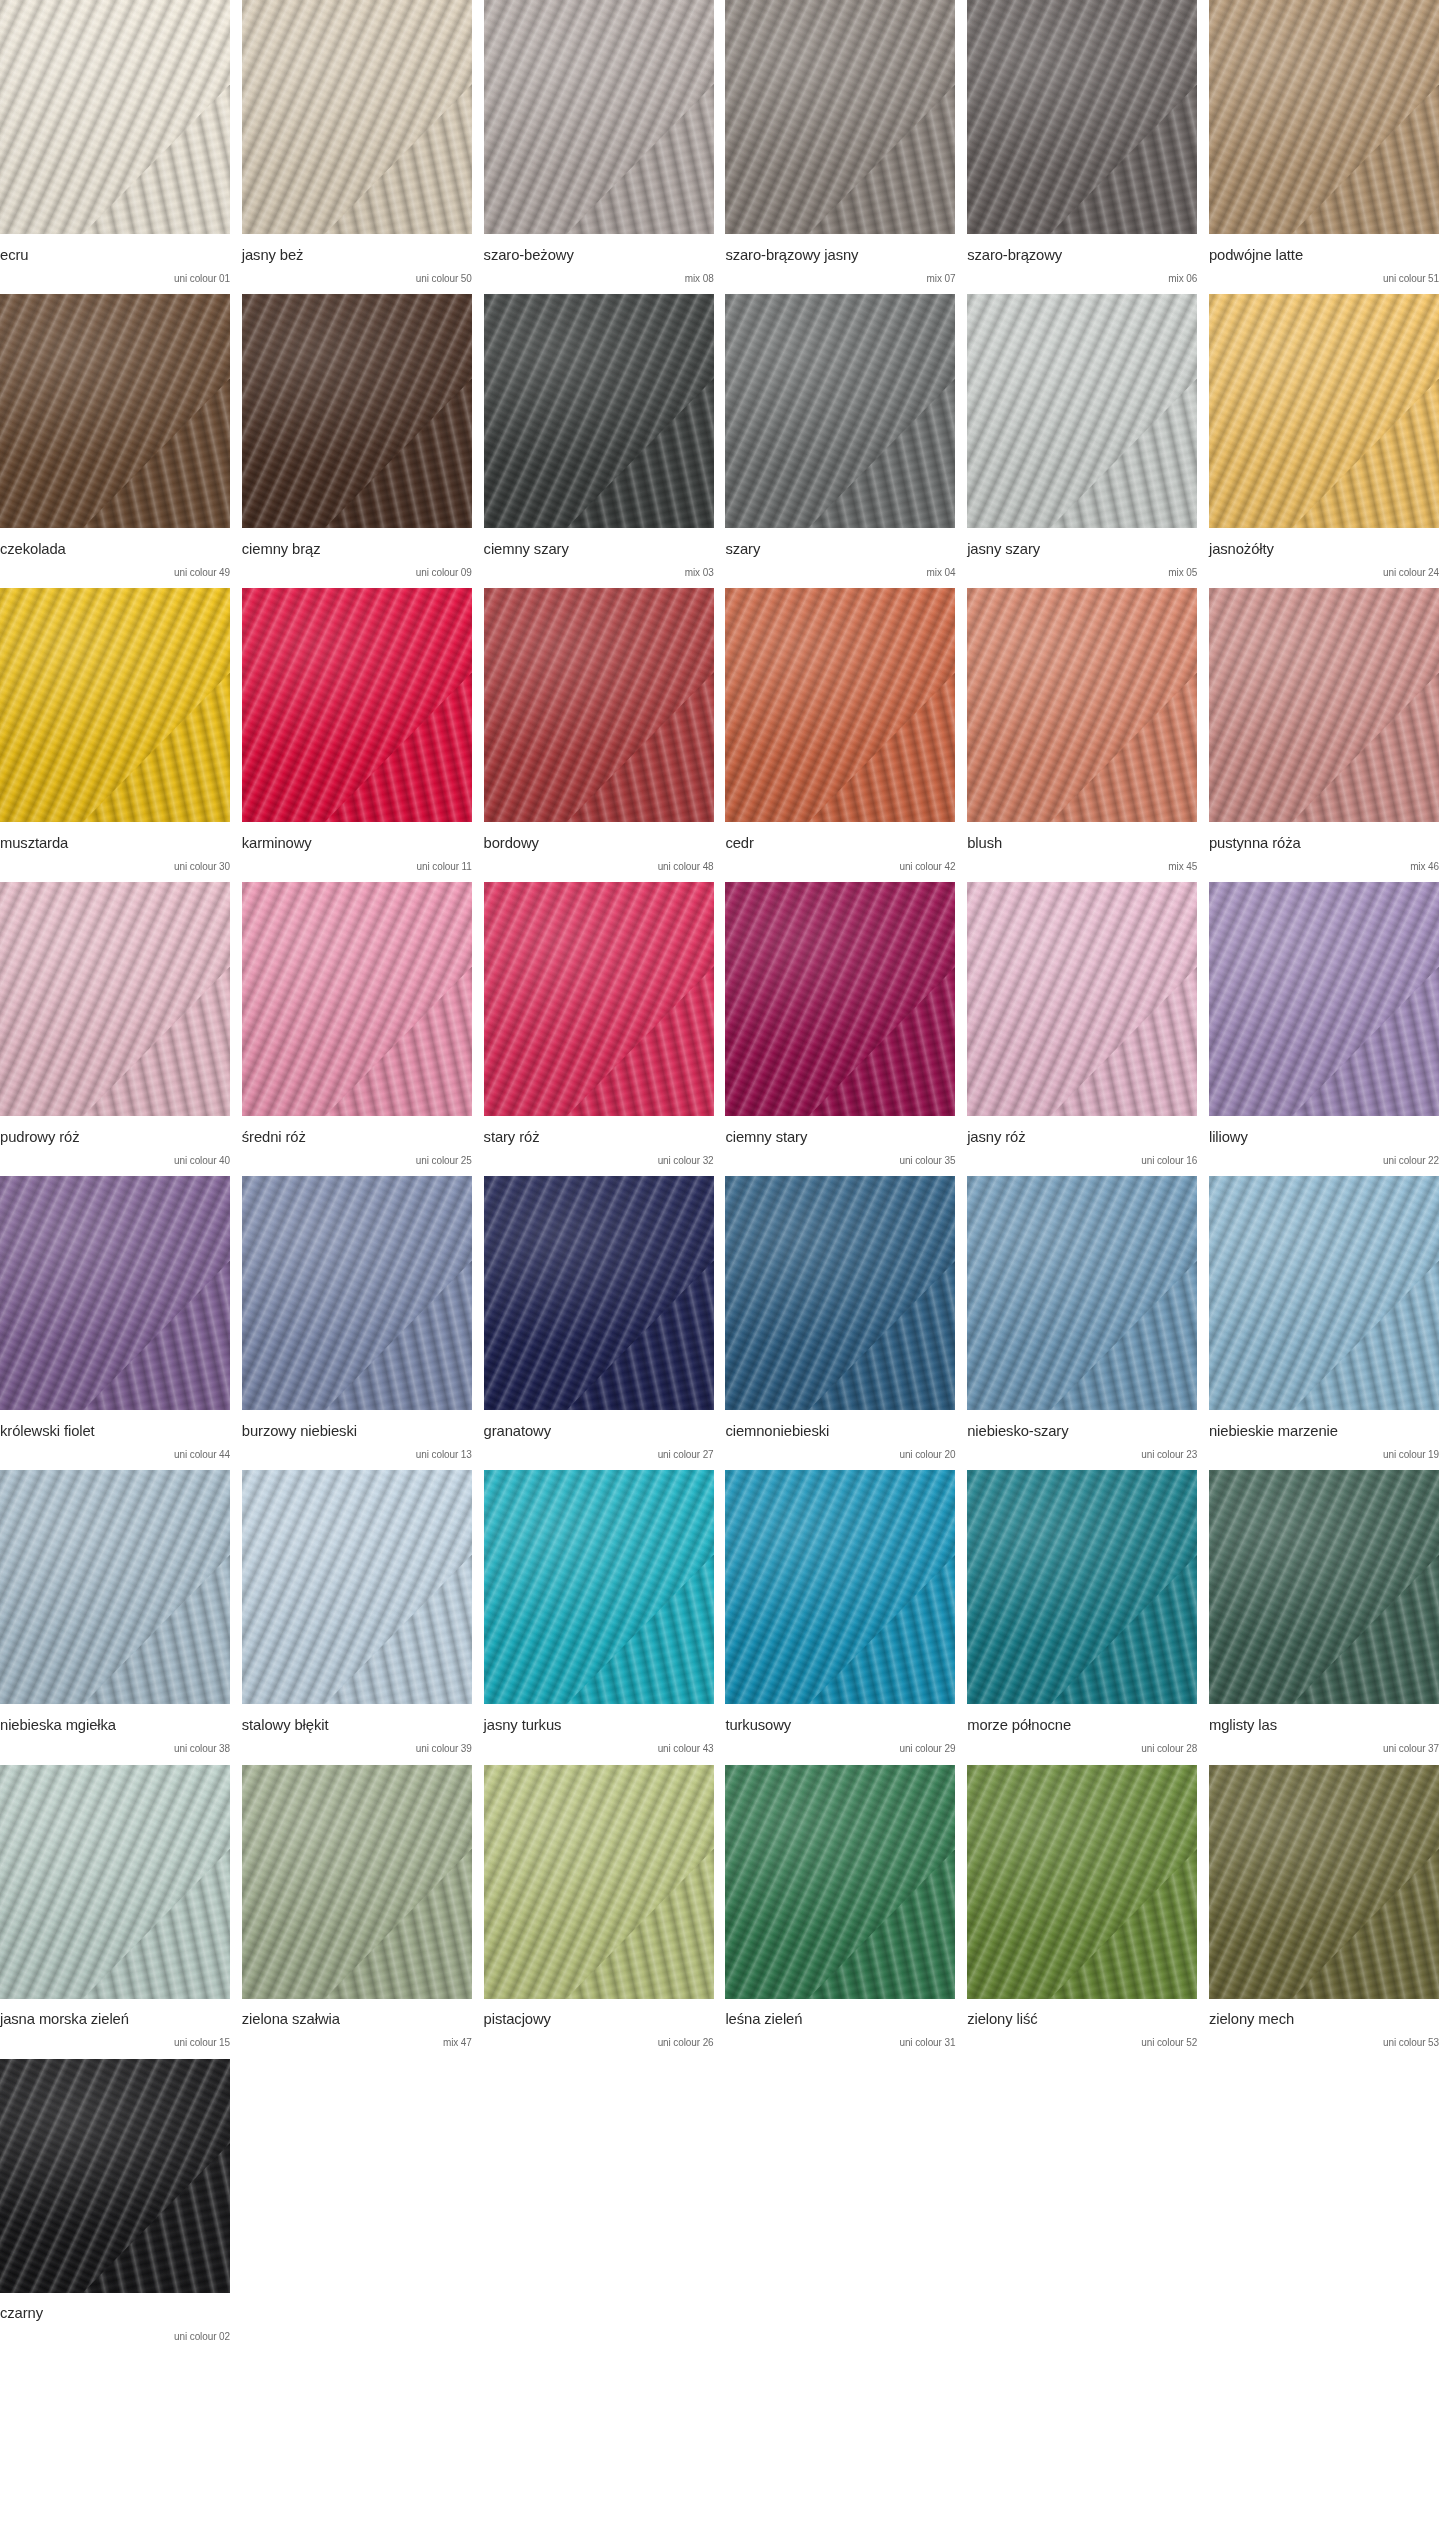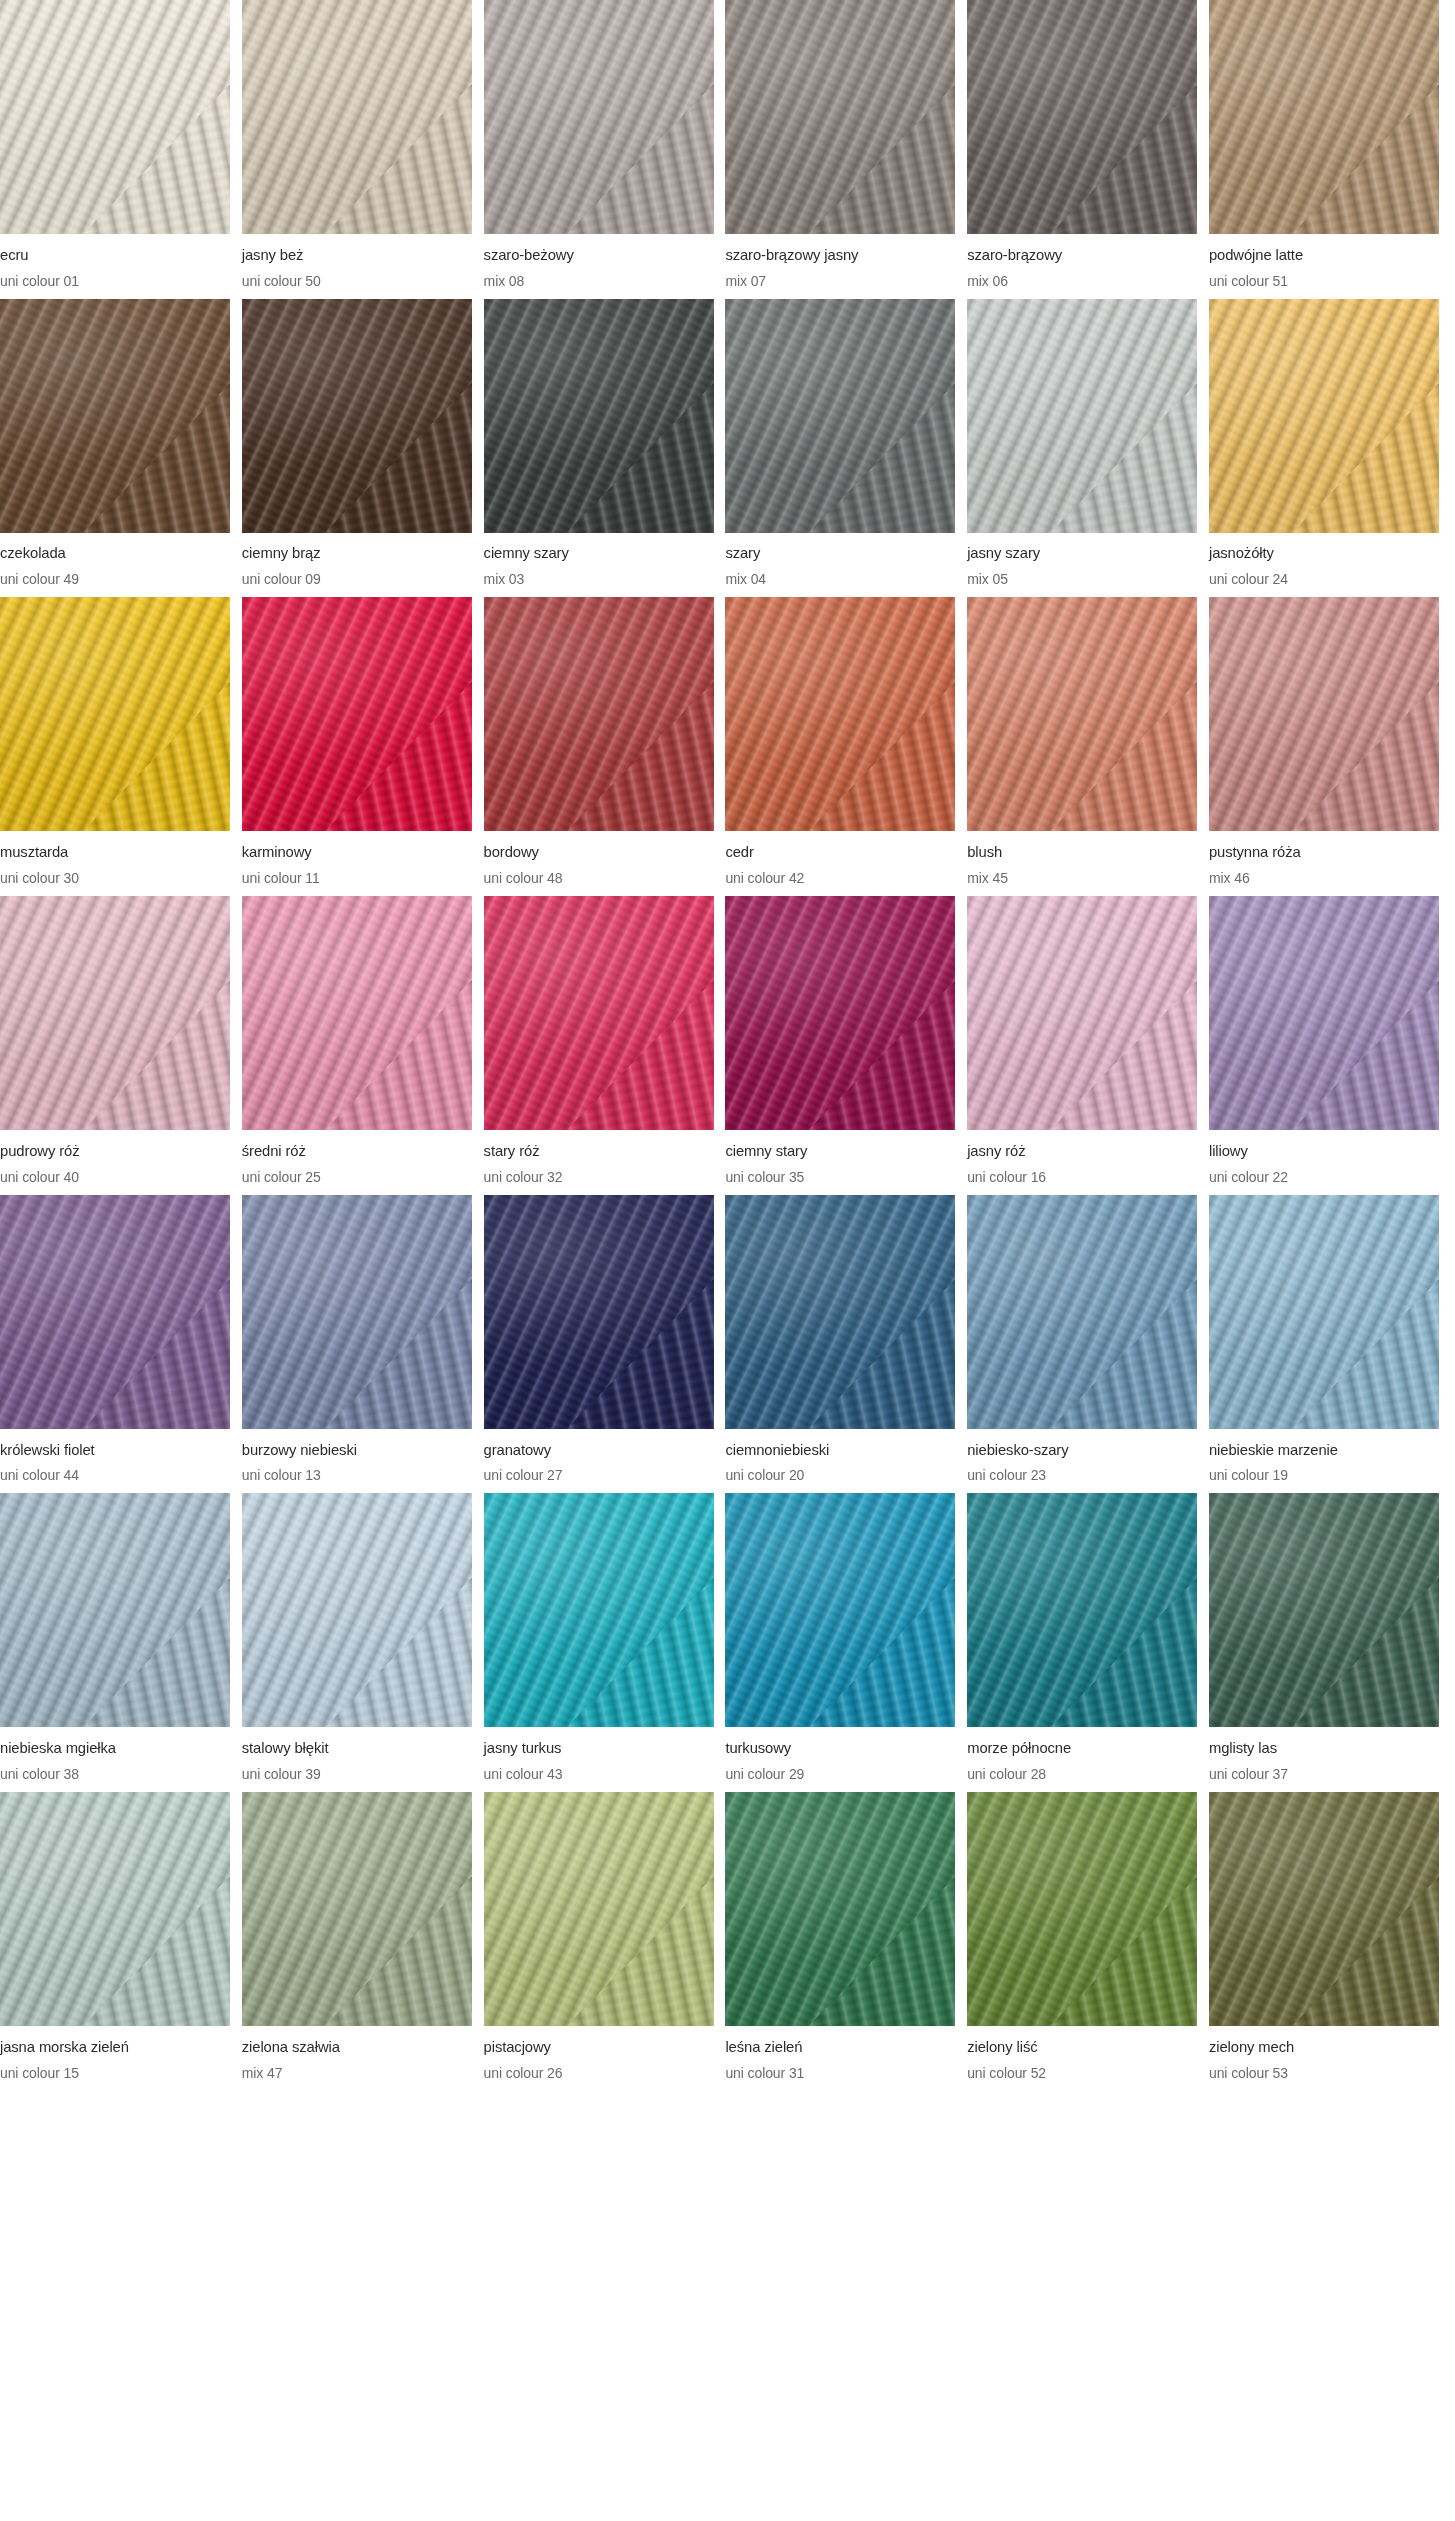--- a/index.html
+++ b/index.html
@@ -74,26 +74,27 @@
     padding-top:12.8px;
   }
   .c-name{
     font-size:14.8px;
     line-height:1.15;
     color:#2b2b2b;
     letter-spacing:-0.1px;
     white-space:nowrap;
   }
   .c-code{
-    font-size:14px;
+    font-size:10px;
     line-height:1.15;
     color:#6b6b6b;
     margin-top:8.9px;
     letter-spacing:-0.1px;
     white-space:nowrap;
+    text-align:right;
   }
 </style>
 </head>
 <body>
 
 <div id="grid">
     <div class="cell">
       <div class="swatch" style="background: rgb(243, 236, 221);">
         <div class="fan fanA"></div>
         <div class="fan fanB"></div>
@@ -548,14 +549,25 @@
       <div class="swatch" style="background: rgb(111, 107, 58);">
         <div class="fan fanA"></div>
         <div class="fan fanB"></div>
         <div class="sheen"></div>
       </div>
       <div class="caption">
         <div class="c-name">zielony mech</div>
         <div class="c-code">uni colour 53</div>
       </div>
     </div>
+    <div class="cell">
+      <div class="swatch" style="background: rgb(20, 20, 22);">
+        <div class="fan fanA"></div>
+        <div class="fan fanB"></div>
+        <div class="sheen"></div>
+      </div>
+      <div class="caption">
+        <div class="c-name">czarny</div>
+        <div class="c-code">uni colour 02</div>
+      </div>
+    </div>
   </div>
 
 
 </body></html>

